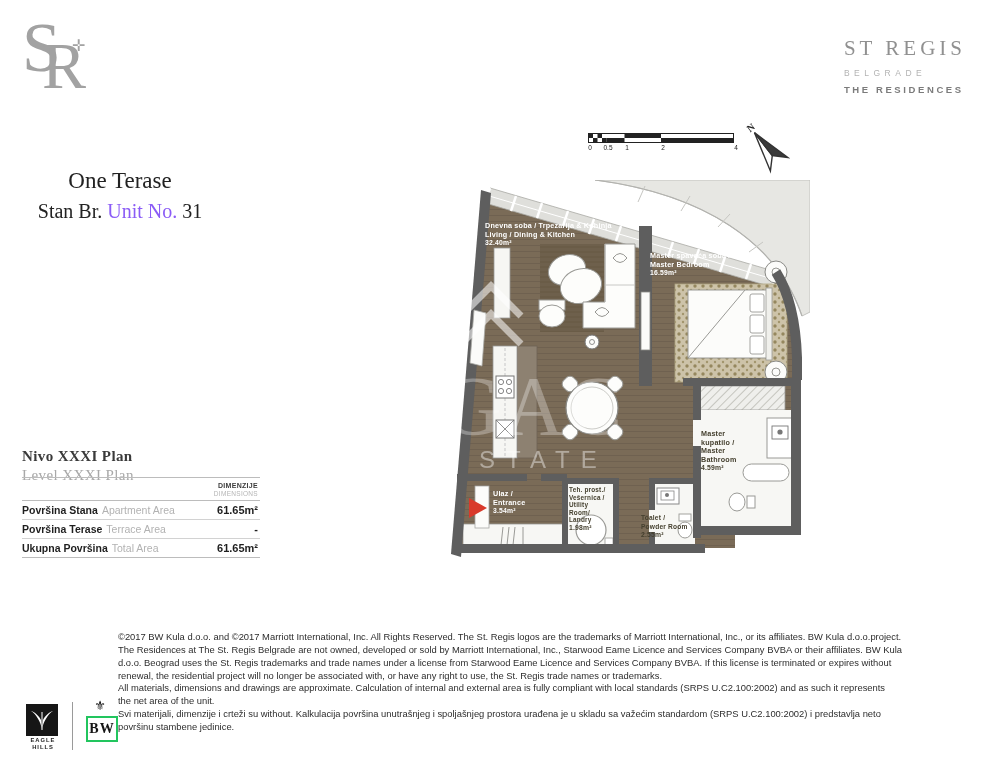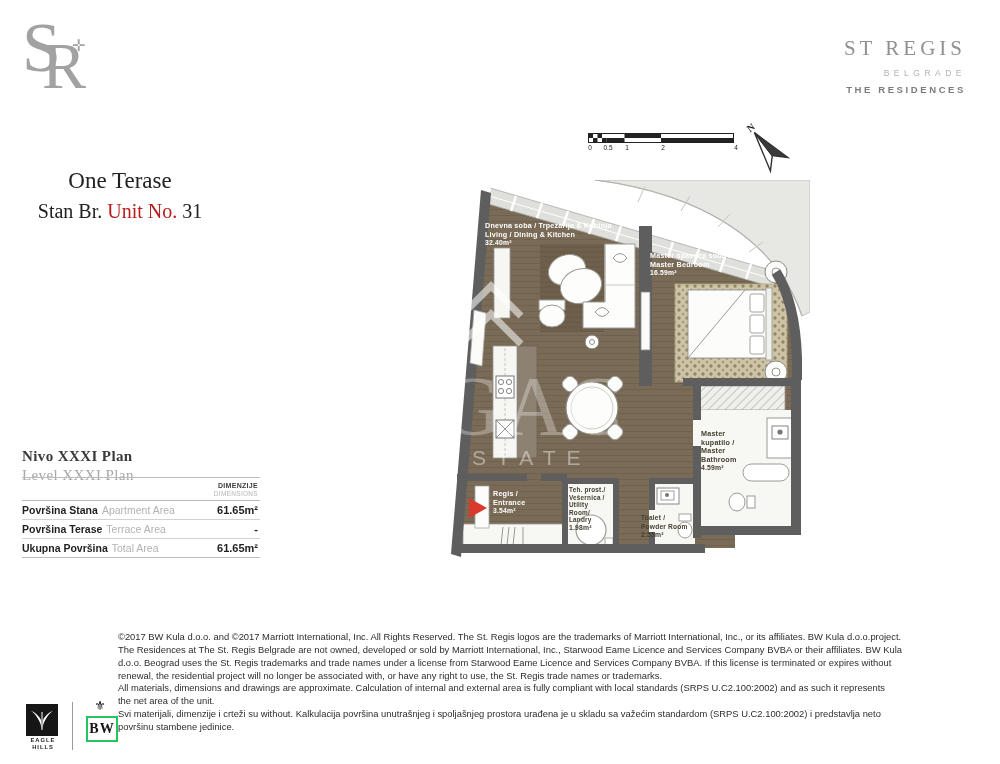--- a/index.html
+++ b/index.html
@@ -6,31 +6,31 @@
   .page{position:relative;width:1000px;height:764px;background:#fff;overflow:hidden;
         font-family:"Liberation Sans",sans-serif;}
   .abs{position:absolute;}
 
   
   .monogram{left:10px;top:12px;width:100px;height:105px;color:#a2a2a2;
             font-family:"Liberation Serif",serif;}
   .monogram .m-s{position:absolute;left:12px;top:-4px;font-size:70px;}
   .monogram .m-r{position:absolute;left:32px;top:16px;font-size:66px;}
   .monogram .m-cross{position:absolute;left:62px;top:24px;font-size:16px;}
-  .wordmark-block{right:34px;top:36px;text-align:right;color:#8f8f8f;}
+  .wordmark-block{right:34px;top:36px;text-align:left;color:#8f8f8f;}
   .wordmark{font-family:"Liberation Serif",serif;font-size:21px;letter-spacing:4px;color:#909090;}
   .wm-city{font-size:8.5px;letter-spacing:4.5px;color:#b3b3b3;margin-top:7px;}
   .wm-div{font-size:9.5px;font-weight:700;letter-spacing:2.6px;color:#7b7b7b;margin-top:6px;}
 
   
   .title-block{left:20px;top:168px;width:200px;text-align:center;
                font-family:"Liberation Serif",serif;color:#222;}
   .title-l1{font-size:23px;}
   .title-l2{font-size:20px;margin-top:6px;white-space:nowrap;}
-  .title-l2 .lt{color:#b91c1c;}
+  .title-l2 .lt{color:#8b5cf6;}
 
   
   .level-block{left:22px;top:448px;font-family:Liberation Serif, serif;}
   .level-sr{font-size:15px;font-weight:700;color:#3a3a3a;letter-spacing:.4px;}
   .level-en{font-size:15px;color:#a8a8a8;letter-spacing:.4px;margin-top:2px;}
   .area-table{left:22px;top:477px;width:238px;font-size:10.5px;color:#1f1f1f;}
   .tbl-rule{height:1px;background:#bcbcbc;}
   .tbl-head{text-align:right;padding:4px 2px 3px 0;}
   .tbl-head .h-sr{font-size:7px;font-weight:700;color:#3c3c3c;letter-spacing:.3px;}
   .tbl-head .h-en{font-size:6.5px;color:#b5b5b5;letter-spacing:.3px;margin-top:1px;}
@@ -50,22 +50,22 @@
 
   
   .plan{left:445px;top:180px;width:365px;height:400px;}
   .room-label{position:absolute;text-align:left;color:#fff;
               font:700 7.2px/8.6px "Liberation Sans",sans-serif;letter-spacing:.2px;}
   .room-label.dark{color:#45402f;}
   .room-label .area{font-weight:600;font-size:6.8px;}
   .watermark{pointer-events:none;}
   .wmk-big{position:absolute;left:-4px;top:178px;font-family:"Liberation Serif",serif;
            font-size:84px;color:rgba(255,255,255,.30);letter-spacing:2px;}
-  .wmk-small{position:absolute;left:27px;top:266px;font-family:"Liberation Sans",sans-serif;
-             font-size:21px;letter-spacing:11px;color:rgba(255,255,255,.42);}
+  .wmk-small{position:absolute;left:34px;top:266px;font-family:"Liberation Sans",sans-serif;
+             font-size:24px;letter-spacing:11px;color:rgba(255,255,255,.42);}
 
   
   .legal{left:118px;top:631px;width:874px;font-size:9.4px;line-height:12.85px;color:#2d2d2d;}
   .logos{left:26px;top:700px;width:86px;height:56px;}
   .eh-box{position:absolute;left:0;top:4px;width:32px;height:32px;background:#161616;}
   .eh-text{position:absolute;left:-2px;top:37px;width:38px;text-align:center;
            font-size:5.8px;font-weight:700;letter-spacing:1px;color:#222;line-height:6.6px;}
   .logo-divider{position:absolute;left:46px;top:2px;width:1px;height:48px;background:#9a9a9a;}
   .bw-orn{position:absolute;left:57px;top:-2px;width:34px;text-align:center;font-size:13px;color:#161616;}
   .bw-box{position:absolute;left:60px;top:16px;width:28px;height:22px;border:2px solid #22c55e;
@@ -316,21 +316,21 @@
     </div>
     <div class="room-label dark" style="left:124px;top:306px;width:44px;text-align:left;font-size:6.4px;line-height:7.6px">
       <div>Teh. prost./</div>
       <div>Vešernica /</div>
       <div>Utility</div>
       <div>Room/</div>
       <div>Landry</div>
       <div class="area">1.98m²</div>
     </div>
     <div class="room-label" style="left:48px;top:310px;width:72px">
-      <div>Regis /</div>
+      <div>Ulaz /</div>
       <div>Entrance</div>
       <div class="area">3.54m²</div>
     </div>
   </div>
 
   <div class="abs level-block">
     <div class="level-sr">Nivo XXXI Plan</div>
     <div class="level-en">Level XXXI Plan</div>
   </div>
 

